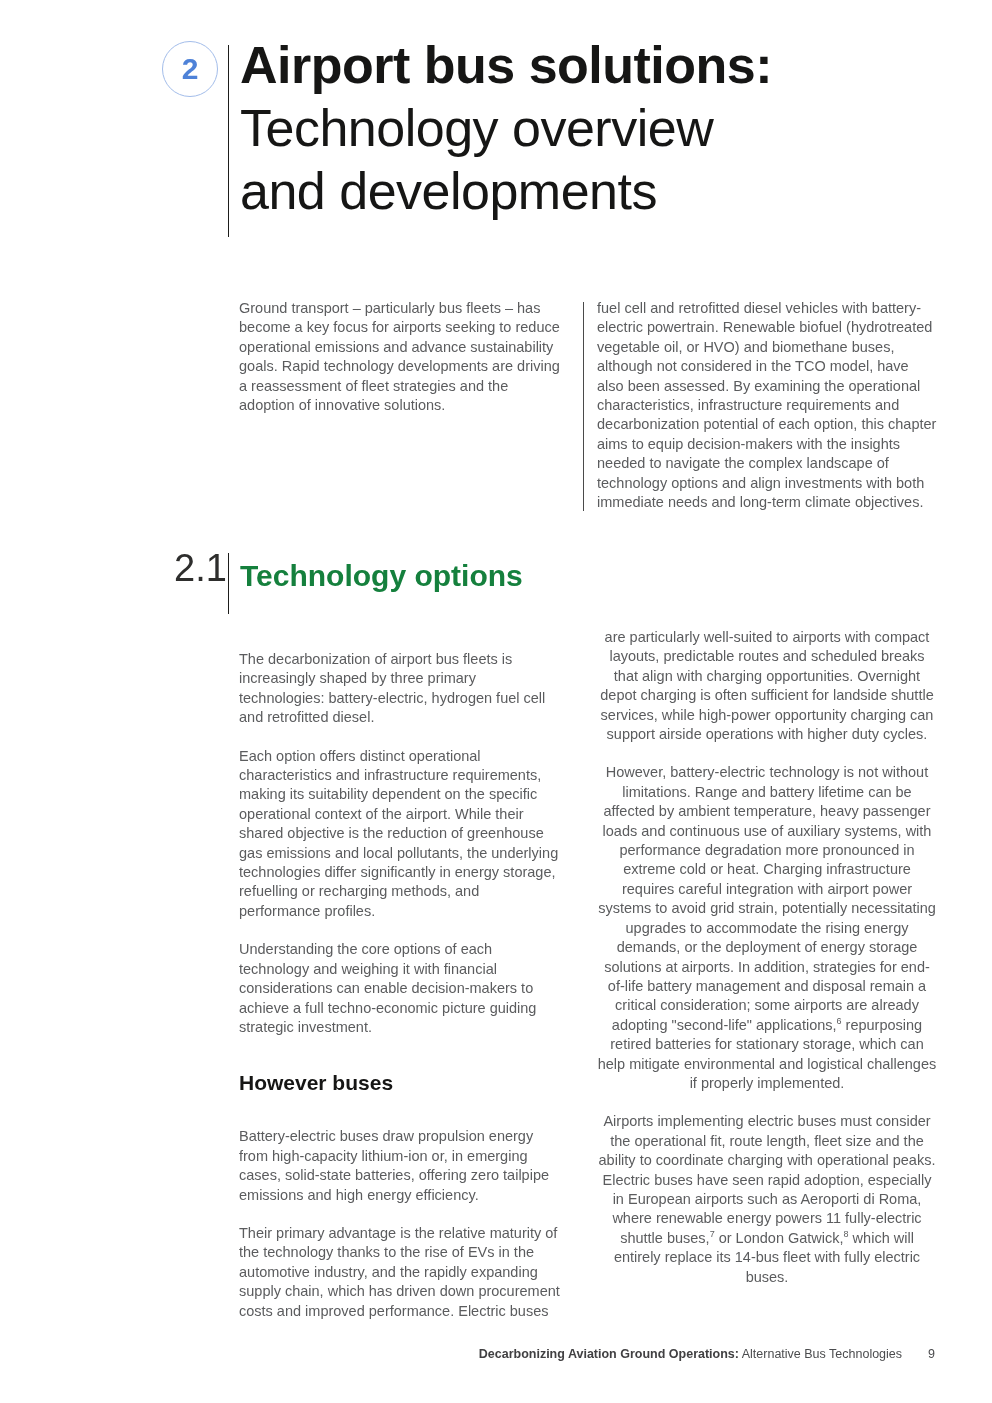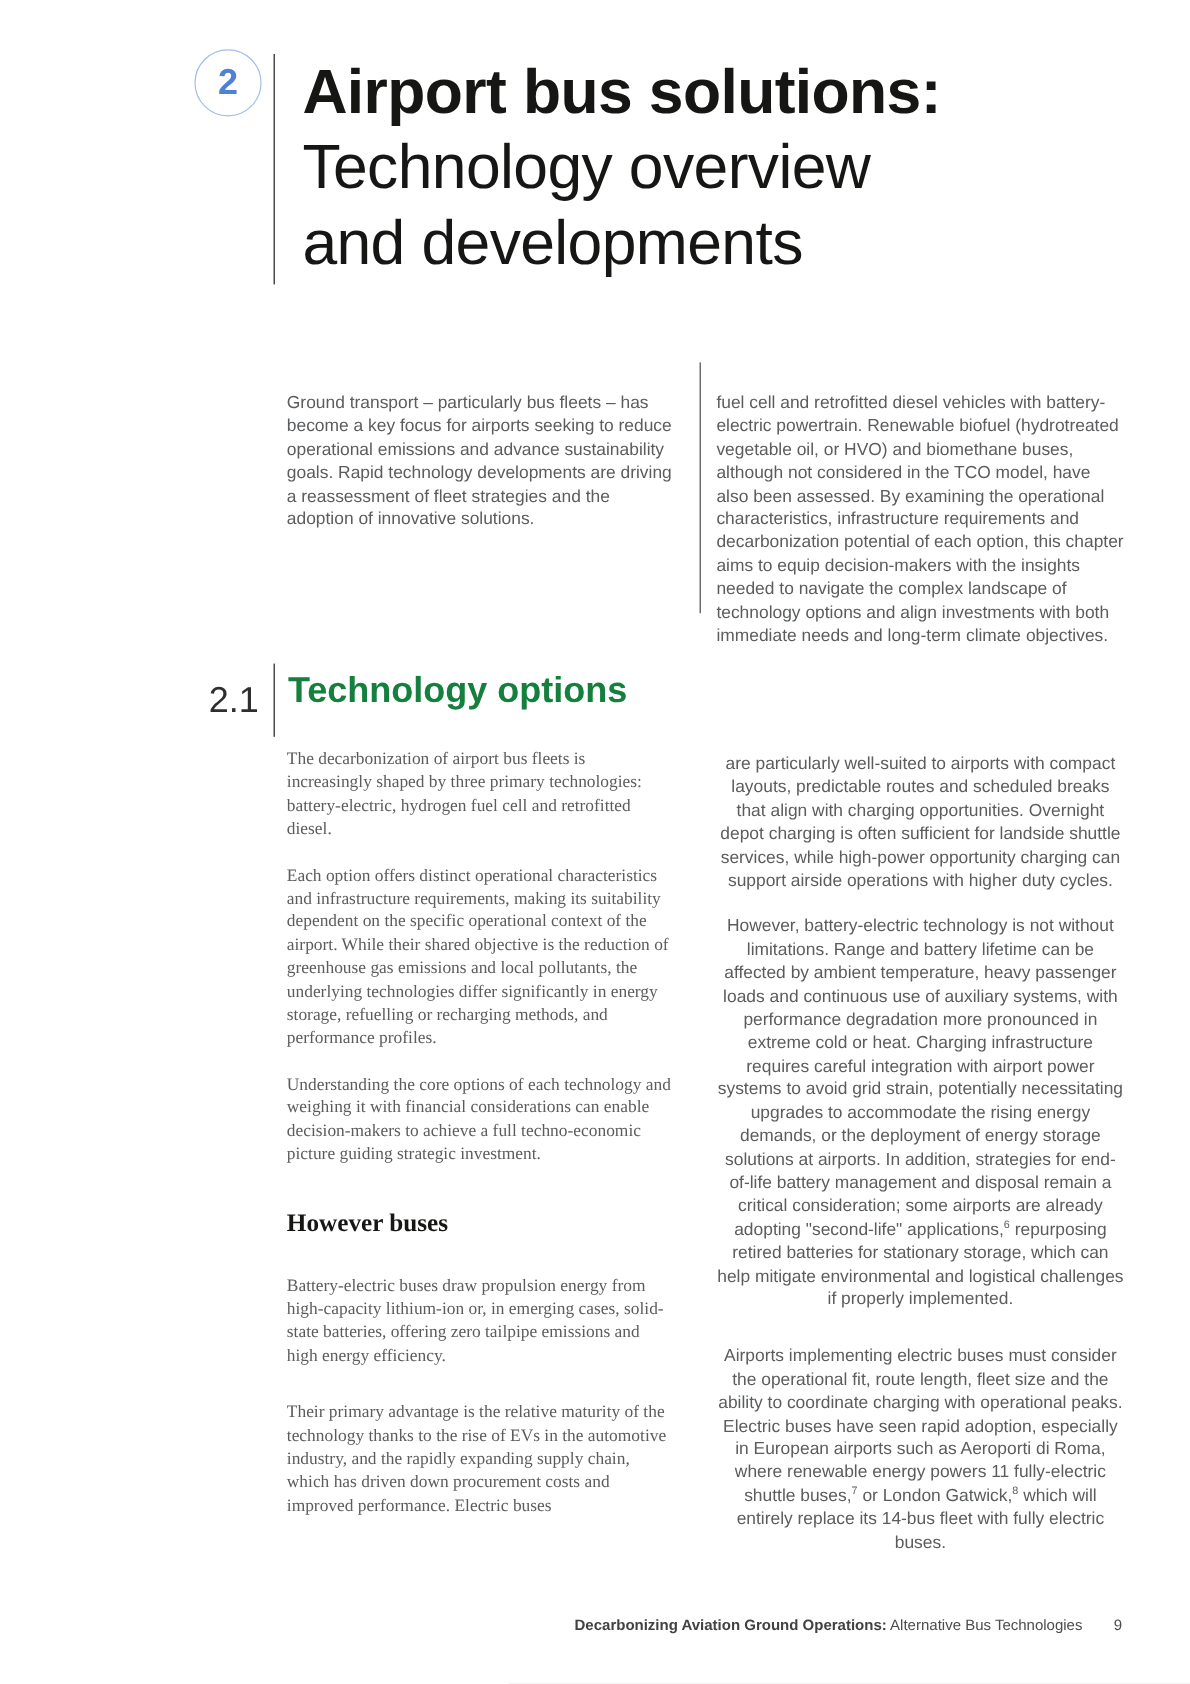--- a/index.html
+++ b/index.html
@@ -19,59 +19,59 @@
     border-radius:50%;
     display:flex; align-items:center; justify-content:center;
     color:#4e82d8; font-size:30px; font-weight:bold;
   }
   .title-rule {
     position:absolute; left:228px; top:45px;
     width:1px; height:192px; background:#1d1d1b;
   }
   .chapter-title {
     position:absolute; left:240px; top:34px;
-    margin:12px; padding:0;
+    margin:0; padding:0;
     font-size:52px; line-height:63px; color:#161615;
     letter-spacing:-0.5px; font-weight:normal;
   }
   .chapter-title .t-bold  { display:block; font-weight:bold; }
   .chapter-title .t-light { display:block; font-weight:normal; }
 
   
   .intro-left  { position:absolute; left:239px; top:299px; width:323px; }
   .intro-right { position:absolute; left:597px; top:299px; width:340px; }
   .intro-divider {
     position:absolute; left:583px; top:302px;
     width:1px; height:209px; background:#4a4a4a;
   }
 
   p.body-text {
     margin:0 0 19px 0;
     font-size:14.5px; line-height:19.4px;
     color:#5b5c5e;
   }
-  p.body-text:last-child { margin-bottom:0;margin-top:28px; }
+  p.body-text:last-child { margin-bottom:0; }
   sup { font-size:0.62em; line-height:0; }
 
   
   .sec-num {
-    position:absolute; left:174px; top:566px;
-    font-size:30px; line-height:36px; color:#2e2e2d; font-weight:normal;
+    position:absolute; left:174px; top:550px;
+    font-size:38px; line-height:36px; color:#2e2e2d; font-weight:normal;
   }
   .sec-rule {
     position:absolute; left:228px; top:553px;
     width:1px; height:61px; background:#1d1d1b;
   }
   .sec-title {
     position:absolute; left:240px; top:558px; margin:0;
     font-size:30px; line-height:36px; color:#15803d; font-weight:bold;
   }
 
   
-  .body-left  { position:absolute; left:239px; top:624px; width:323px;font-family:Liberation Serif, serif; }
+  .body-left  { position:absolute; left:239px; top:650px; width:323px; }
   .body-right { position:absolute; left:597px; top:628px; width:340px;text-align:center; }
 
   .sub-heading {
     margin:33px 0 31px 0;
     font-size:21px; line-height:26px;
     color:#161615; font-weight:bold;
   }
 
   
   .footer {

